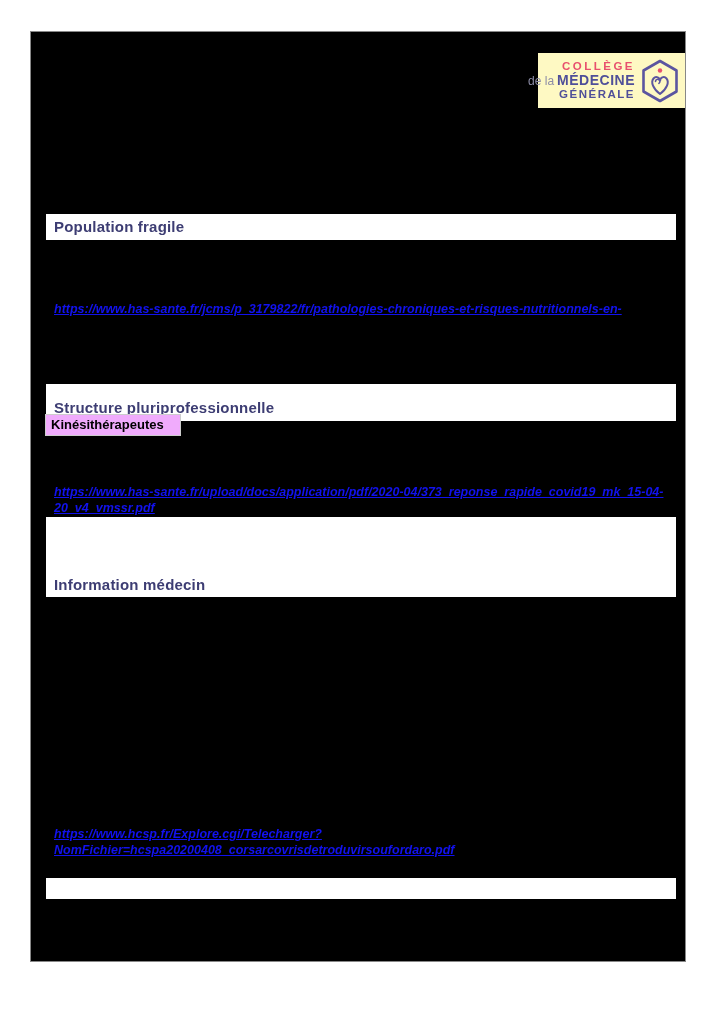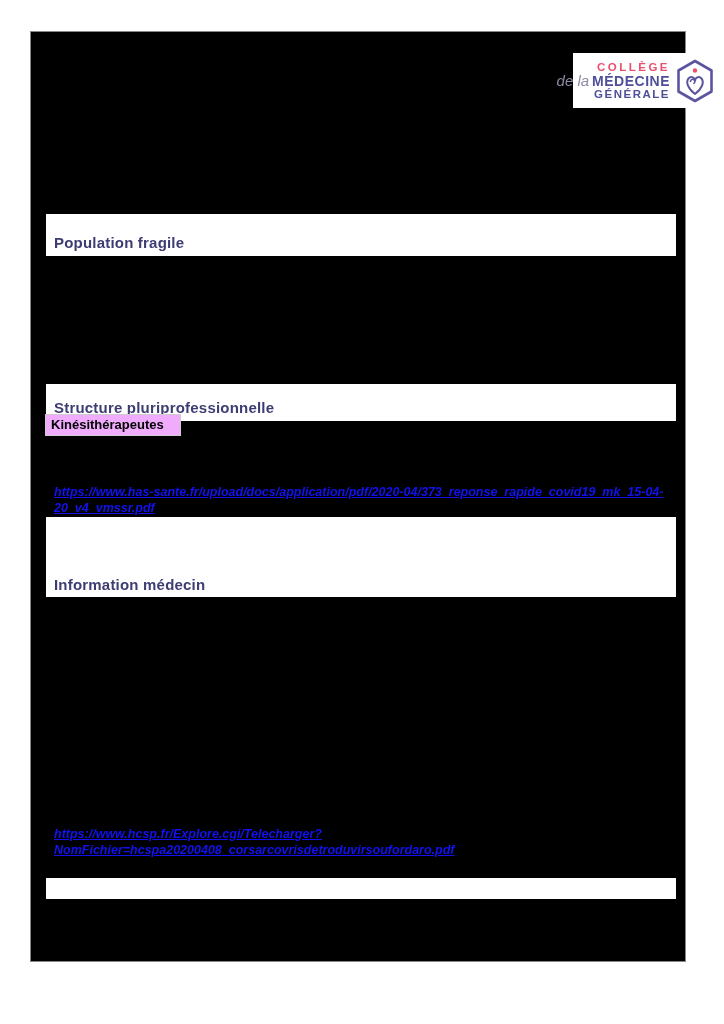--- a/index.html
+++ b/index.html
@@ -7,39 +7,39 @@
     width:724px;height:1024px;background:#ffffff;position:relative;
     font-family:"Liberation Sans", sans-serif;overflow:hidden;
   }
   .page{
     position:absolute;left:30px;top:31px;width:656px;height:931px;
     background:#000000;border:1px solid #888;box-sizing:border-box;
   }
   
   .logo{
     position:absolute;left:507px;top:21px;width:147px;height:55px;
-    background:#ffffff;display:flex;align-items:center;justify-content:flex-end;
-    gap:5px;padding:3px 5px;box-sizing:border-box;margin-left:35px;
+    background:#fef9c3;display:flex;align-items:center;justify-content:flex-end;
+    gap:5px;padding:3px 5px;box-sizing:border-box;
   }
   .logo-text{text-align:right;line-height:13px;white-space:nowrap;}
   .logo-l1{color:#e8506e;font-size:11.5px;font-weight:bold;letter-spacing:2.5px;}
-  .logo-dela{color:#8c8ca6;font-size:15px;font-weight:normal;margin-right:3px;font-style:italic;}
+  .logo-dela{color:#8c8ca6;font-size:12px;font-weight:normal;margin-right:3px;}
   .logo-l2{color:#4f4f99;font-size:14px;font-weight:bold;letter-spacing:0.5px;}
   .logo-l3{color:#4f4f99;font-size:11.5px;font-weight:bold;letter-spacing:1.5px;text-align:right;}
   .logo-hex{flex:0 0 auto;}
   
   .bar{
     position:absolute;left:15px;width:630px;background:#ffffff;
     display:flex;align-items:flex-end;box-sizing:border-box;
     padding:0 8px 5px 8px;
   }
   .bar-title{
     color:#3d3d73;font-weight:bold;font-size:15px;letter-spacing:0.2px;
   }
-  #bar-population{top:182px;height:42px;}
+  #bar-population{top:182px;height:26px;}
   #bar-structure{top:352px;height:37px;}
   #bar-information{top:485px;height:80px;padding-bottom:4px;}
   #bar-empty{top:846px;height:21px;}
   
   .chip{
     position:absolute;left:14px;top:382px;background:#f0abfc;
     color:#000000;font-weight:bold;font-size:13px;
     padding:2px 16px 3px 5px;border:1px solid #cccccc;
   }
   
@@ -71,20 +71,21 @@
       <path d="M15.5,22.5 a2.2,2.2 0 1 1 3.4,1.8" fill="none" stroke="#5b55a0" stroke-width="1.6" stroke-linecap="round"></path>
       <circle cx="20" cy="11.5" r="2.2" fill="#e8506e"></circle>
     </svg>
   </div>
 
   <div class="bar" id="bar-population">
     <span class="bar-title">Population fragile</span>
   </div>
 
   <a class="doclink" id="link-1">
+    <span class="lk">https://www.has-sante.fr/jcms/p_3179822/fr/pathologies-chroniques-et-risques-nutritionnels-en-</span>
   </a>
 
   <div class="bar" id="bar-structure">
     <span class="bar-title">Structure pluriprofessionnelle</span>
   </div>
 
   <div class="chip">Kinésithérapeutes</div>
 
   <a class="doclink" id="link-2">
     <span class="lk">https://www.has-sante.fr/upload/docs/application/pdf/2020-04/373_reponse_rapide_covid19_mk_15-04-</span>

